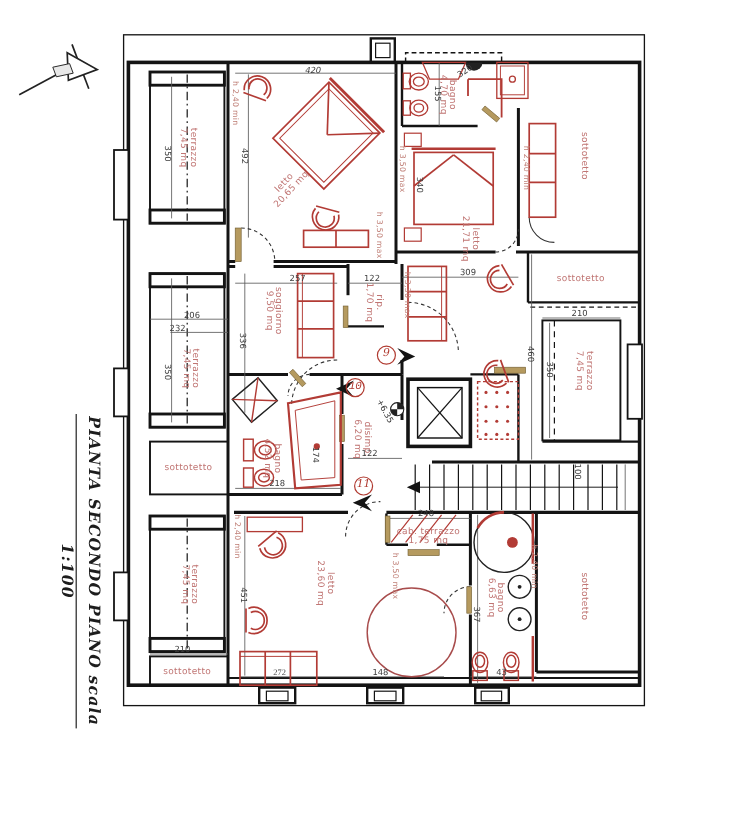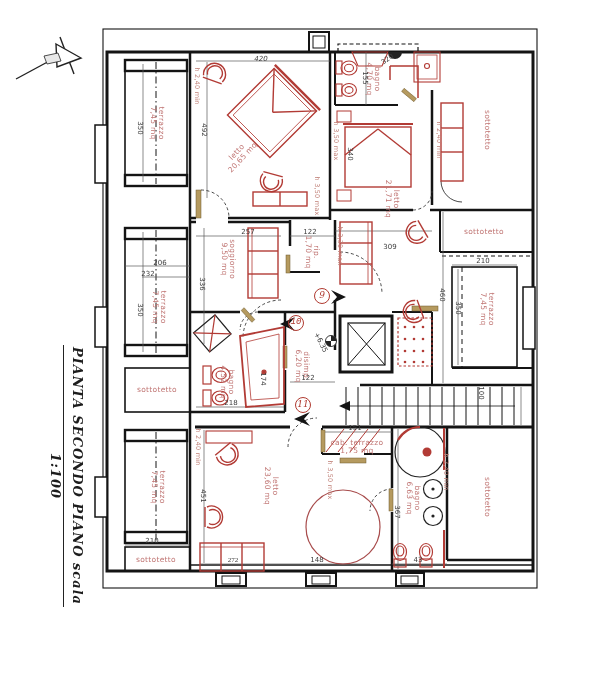--- a/index.html
+++ b/index.html
@@ -417,21 +417,21 @@
       </span>
       <span class="lbl dim" style="left: 349px; top: 154px; transform: translate(-50%, -50%) rotate(90deg);">
         <div>340</div>
       </span>
       <span class="lbl dim" style="left: 248px; top: 233px; transform: translate(-50%, -50%) rotate(0deg);">
         <div>257</div>
       </span>
       <span class="lbl dim" style="left: 310px; top: 233px; transform: translate(-50%, -50%) rotate(0deg);">
         <div>122</div>
       </span>
-      <span class="lbl dim" style="left: 390px; top: 228px; transform: translate(-50%, -50%) rotate(0deg); margin-top: 20px;">
+      <span class="lbl dim" style="left: 390px; top: 228px; transform: translate(-50%, -50%) rotate(0deg);">
         <div>309</div>
       </span>
       <span class="lbl dim" style="left: 160px; top: 264px; transform: translate(-50%, -50%) rotate(0deg);">
         <div>206</div>
       </span>
       <span class="lbl dim" style="left: 148px; top: 275px; transform: translate(-50%, -50%) rotate(0deg);">
         <div>232</div>
       </span>
       <span class="lbl dim" style="left: 201px; top: 284px; transform: translate(-50%, -50%) rotate(90deg);">
         <div>336</div>
@@ -454,21 +454,21 @@
       <span class="lbl dim" style="left: 480px; top: 393px; transform: translate(-50%, -50%) rotate(90deg);">
         <div>100</div>
       </span>
       <span class="lbl dim" style="left: 231px; top: 404px; transform: translate(-50%, -50%) rotate(0deg);">
         <div>218</div>
       </span>
       <span class="lbl dim" style="left: 262px; top: 379px; transform: translate(-50%, -50%) rotate(90deg);">
         <div>174</div>
       </span>
       <span class="lbl dim" style="left: 355px; top: 429px; transform: translate(-50%, -50%) rotate(0deg);">
-        <div>151</div>
+        <div>248</div>
       </span>
       <span class="lbl dim" style="left: 396px; top: 512px; transform: translate(-50%, -50%) rotate(90deg);">
         <div>367</div>
       </span>
       <span class="lbl dim" style="left: 202px; top: 496px; transform: translate(-50%, -50%) rotate(90deg);">
         <div>451</div>
       </span>
       <span class="lbl dim" style="left: 233px; top: 561px; transform: translate(-50%, -50%) rotate(0deg); font-family: Liberation Serif, serif;">
         <div>272</div>
       </span>

